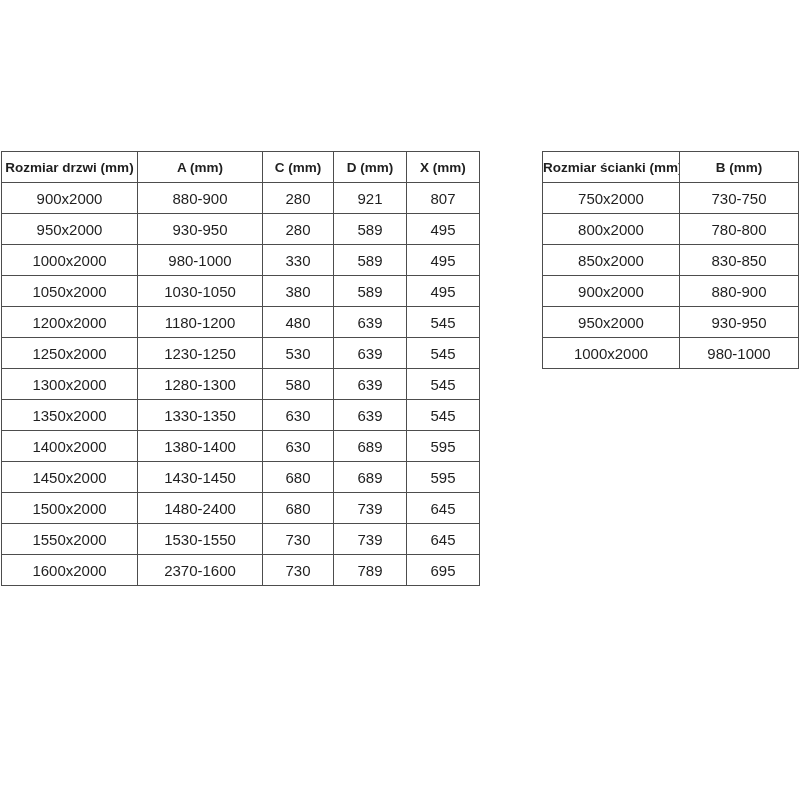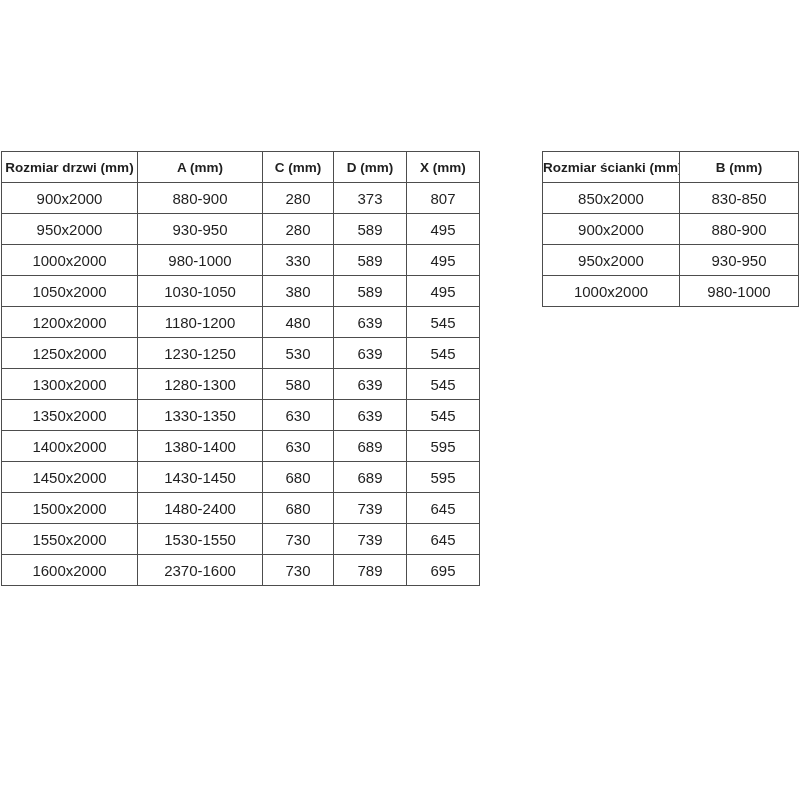--- a/index.html
+++ b/index.html
@@ -64,21 +64,21 @@
           <th>C (mm)</th>
           <th>D (mm)</th>
           <th>X (mm)</th>
         </tr>
       </thead>
       <tbody>
         <tr>
           <td>900x2000</td>
           <td>880-900</td>
           <td>280</td>
-          <td>373</td>
+          <td>921</td>
           <td>807</td>
         </tr>
         <tr>
           <td>950x2000</td>
           <td>930-950</td>
           <td>280</td>
           <td>589</td>
           <td>495</td>
         </tr>
         <tr>
@@ -167,20 +167,28 @@
       <col style="width:119px">
     </colgroup>
   <thead>
         <tr>
           <th>Rozmiar ścianki (mm)</th>
           <th>B (mm)</th>
         </tr>
       </thead>
       <tbody>
         <tr>
+          <td>750x2000</td>
+          <td>730-750</td>
+        </tr>
+        <tr>
+          <td>800x2000</td>
+          <td>780-800</td>
+        </tr>
+        <tr>
           <td>850x2000</td>
           <td>830-850</td>
         </tr>
         <tr>
           <td>900x2000</td>
           <td>880-900</td>
         </tr>
         <tr>
           <td>950x2000</td>
           <td>930-950</td>

